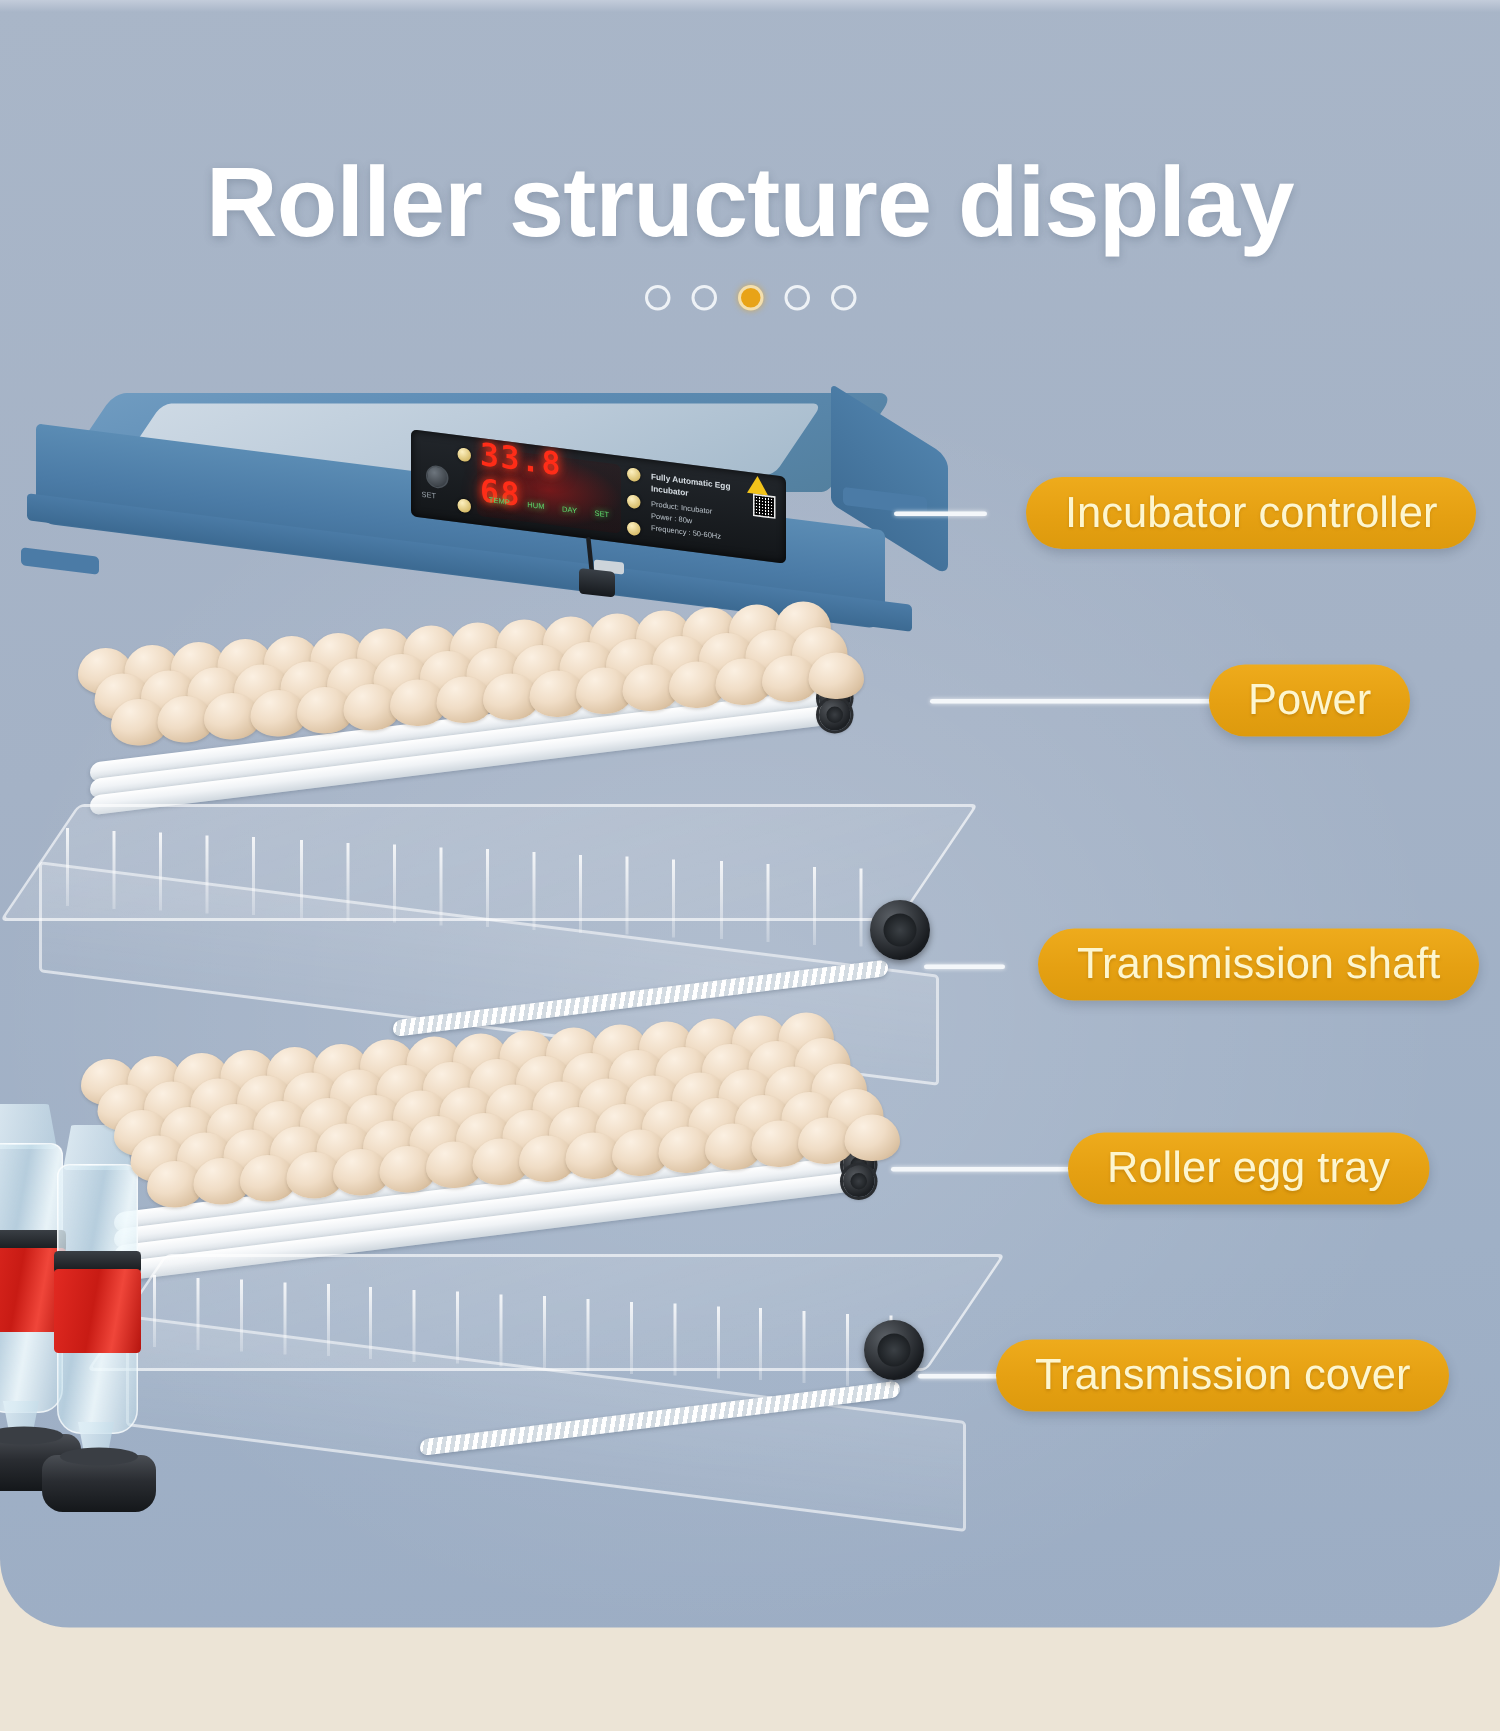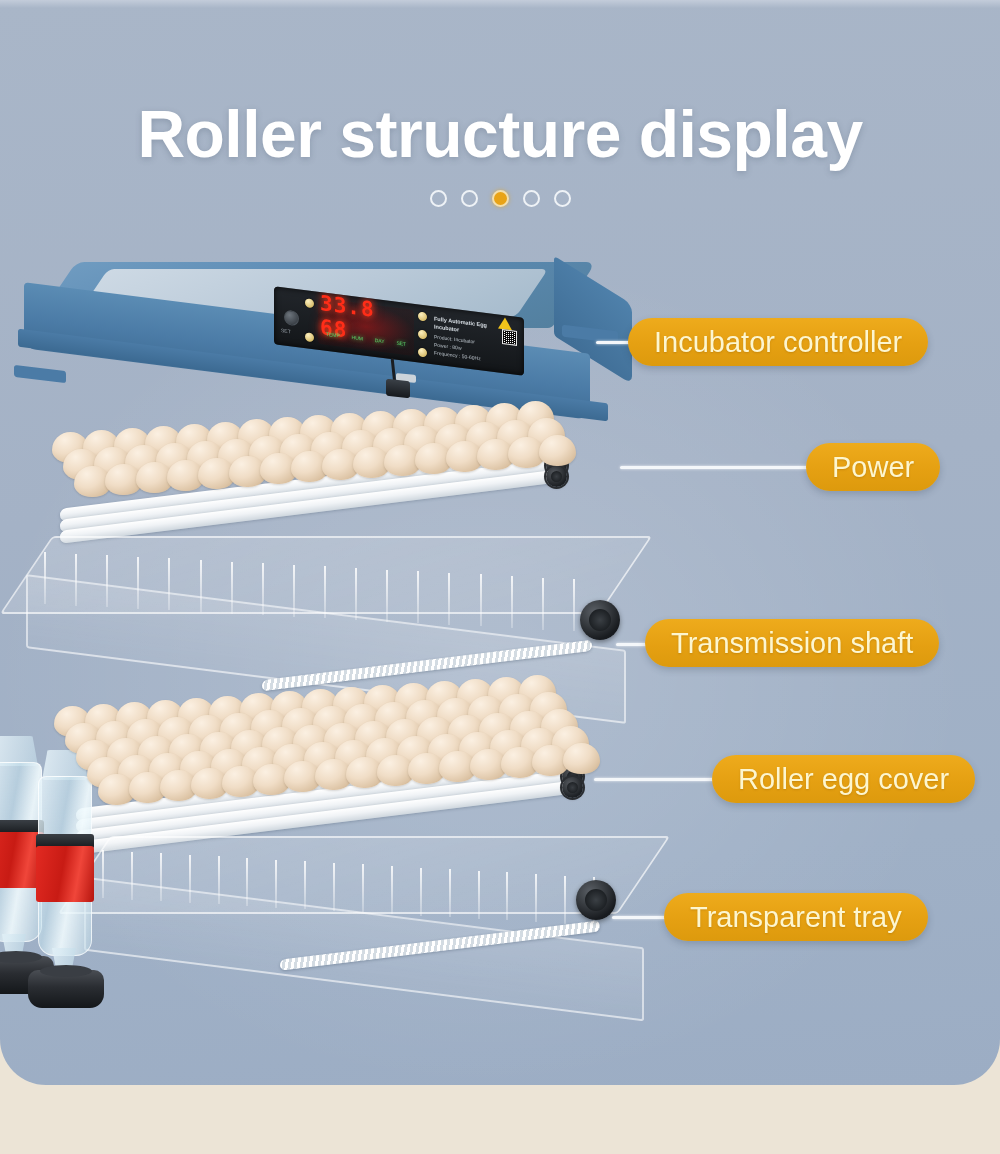--- a/index.html
+++ b/index.html
@@ -538,28 +538,28 @@
 
     <div class="dots">
       <span class="dot"></span>
       <span class="dot"></span>
       <span class="dot active"></span>
       <span class="dot"></span>
       <span class="dot"></span>
     </div>
 
     <div class="lead" style="left:596px;top:341px;width:62px"></div>
-    <div class="pill" style="left:628px;top:318px">Incubator controller</div>
+    <div class="pill" style="left:684px;top:318px">Incubator controller</div>
 
     <div class="lead" style="left:620px;top:466px;width:190px"></div>
     <div class="pill" style="left:806px;top:443px">Power</div>
 
     <div class="lead" style="left:616px;top:643px;width:54px"></div>
-    <div class="pill" style="left:645px;top:619px">Transmission shaft</div>
+    <div class="pill" style="left:692px;top:619px">Transmission shaft</div>
 
     <div class="lead" style="left:594px;top:778px;width:124px"></div>
-    <div class="pill" style="left:712px;top:755px">Roller egg cover</div>
+    <div class="pill" style="left:712px;top:755px">Roller egg tray</div>
 
     <div class="lead" style="left:612px;top:916px;width:58px"></div>
-    <div class="pill" style="left:664px;top:893px">Transparent tray</div>
+    <div class="pill" style="left:664px;top:893px">Transmission cover</div>
 
   </div>
 </div>
 
 </body></html>

